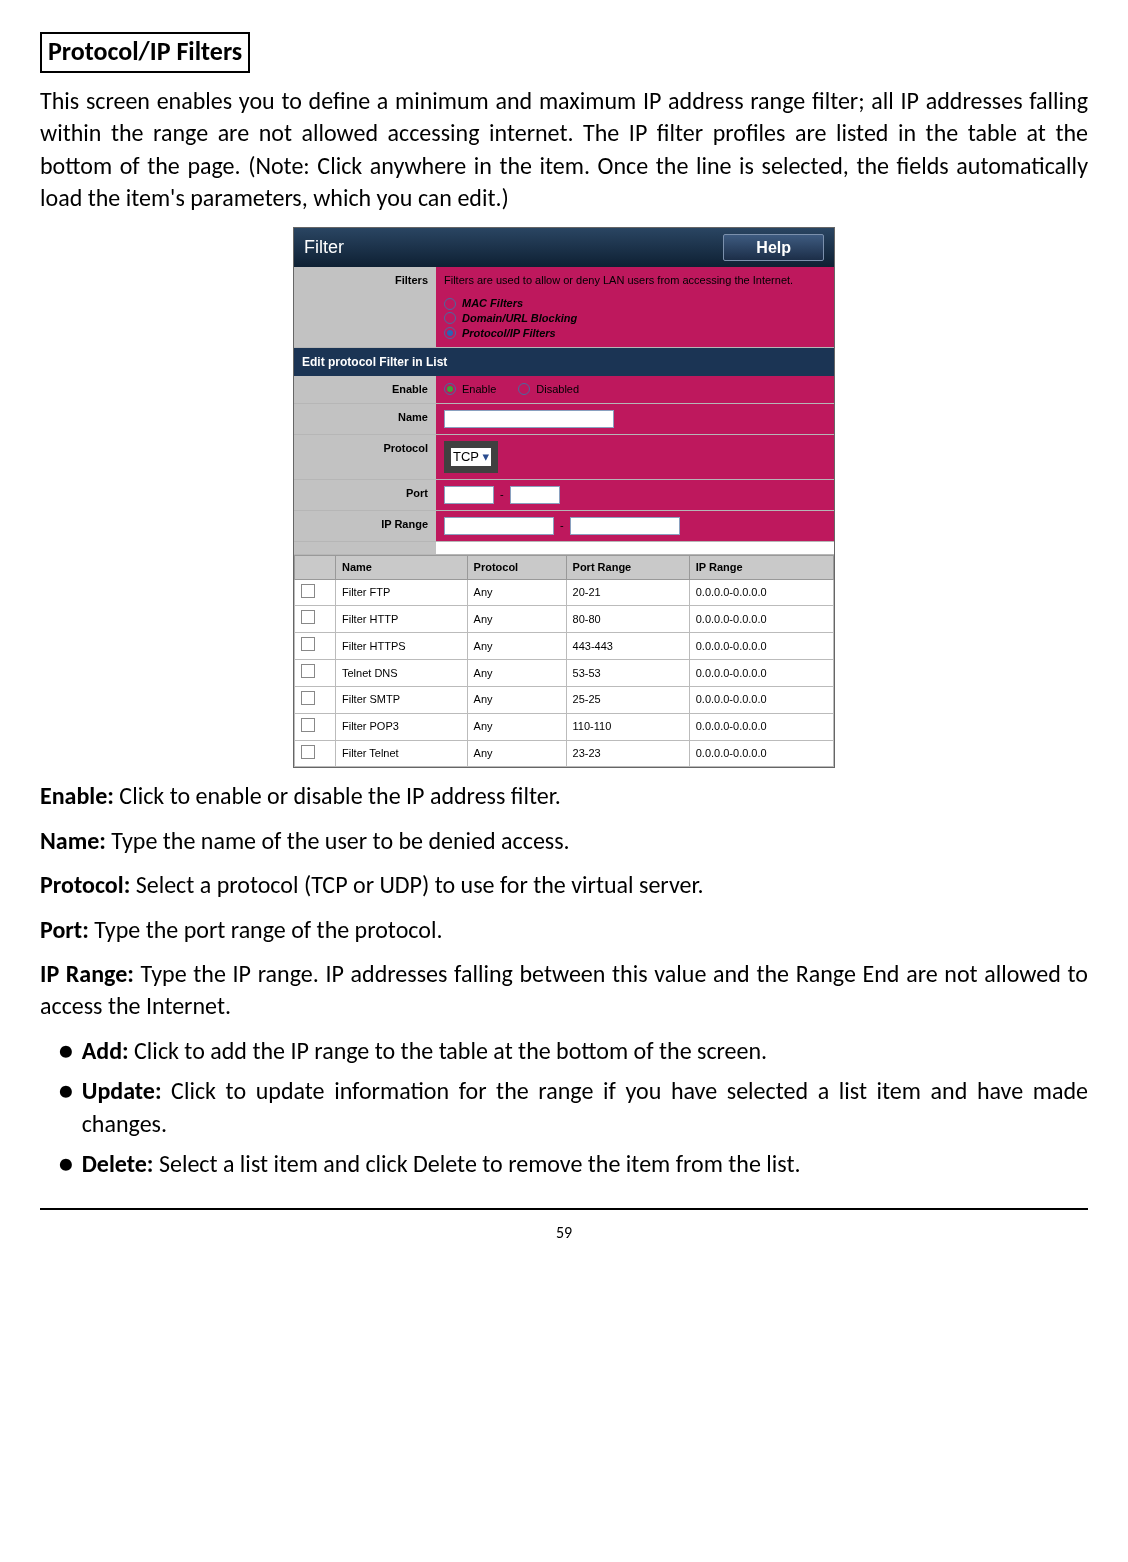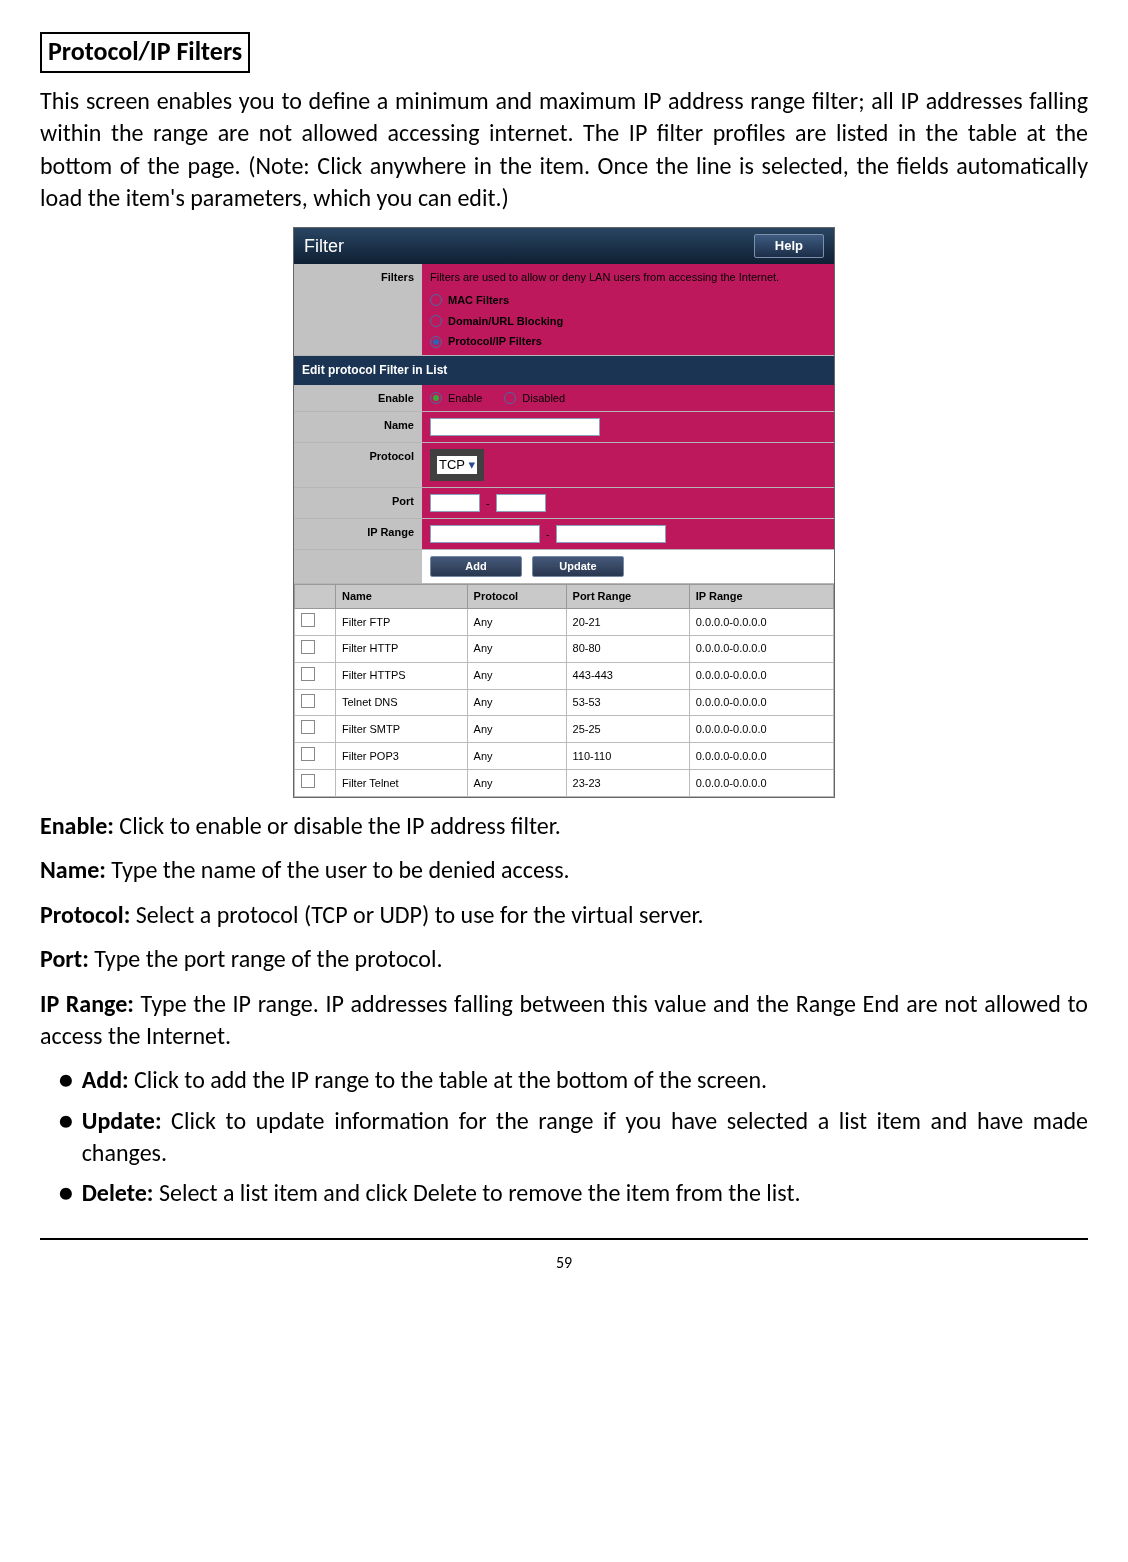--- a/index.html
+++ b/index.html
@@ -56,31 +56,31 @@
     align-items: center;
     background: linear-gradient(#2a4562, #0e2033);
     color: #fff;
     padding: 6px 10px;
     font-size: 18px;
   }
   .help-btn {
     background: linear-gradient(#3e5b80, #1c2e48);
     border: 1px solid #7b90ac;
     color: #fff;
-    font-size: 13px;
-    font-weight: bold;
-    padding: 2px 20px;
+    font-size: 16px;
+    font-weight: bold;
+    padding: 2px 32px;
     border-radius: 2px;
   }
   .formrow {
     display: flex;
     border-bottom: 1px solid #b6b6b6;
   }
   .formrow .lab {
-    width: 128px;
+    width: 142px;
     background: #c2c2c2;
     text-align: right;
     padding: 6px 8px;
     font-weight: bold;
     font-size: 11px;
     box-sizing: border-box;
   }
   .formrow .val {
     flex: 1;
     padding: 6px 8px;
@@ -93,21 +93,21 @@
   .section-bar {
     background: #1b3454;
     color: #fff;
     padding: 6px 8px;
     font-weight: bold;
     font-size: 12px;
   }
   .radio-stack {
     display: flex;
     flex-direction: column;
-    gap: 6px;
+    font-style: italic;
   }
   .radio-line { display: flex; align-items: center; gap: 6px; font-weight: bold; }
   .radio-dot, .radio-dot-sel, .radio-dot-chk {
     width: 12px; height: 12px; border-radius: 50%;
     border: 1px solid #4a6aa0; box-sizing: border-box;
     display: inline-flex; align-items: center; justify-content: center;
   }
   .radio-dot-sel::after { content: ""; width: 6px; height: 6px; border-radius: 50%; background: #2a64b4; }
   .radio-dot-chk::after { content: ""; width: 6px; height: 6px; border-radius: 50%; background: #3aa53a; }
   .txt-input {
@@ -239,24 +239,20 @@
     <div class="val">
       <span class="txt-input" style="width:110px;"></span>
       <span>-</span>
       <span class="txt-input" style="width:110px;"></span>
     </div>
   </div>
 
   <div class="formrow">
     <div class="lab"></div>
     <div class="btnrow">
-      <div class="btnset">
-        <span class="ui-btn">Add</span>
-        <span class="ui-btn">Update</span>
-      </div>
     </div>
   </div>
 
   <table class="data-table">
     <thead>
       <tr>
         <th class="th-chk"></th>
         <th>Name</th>
         <th>Protocol</th>
         <th>Port Range</th>

